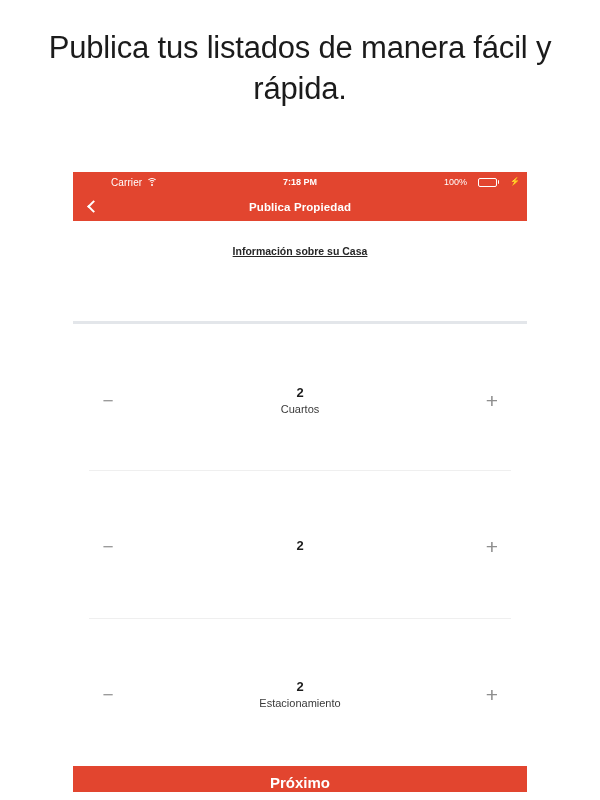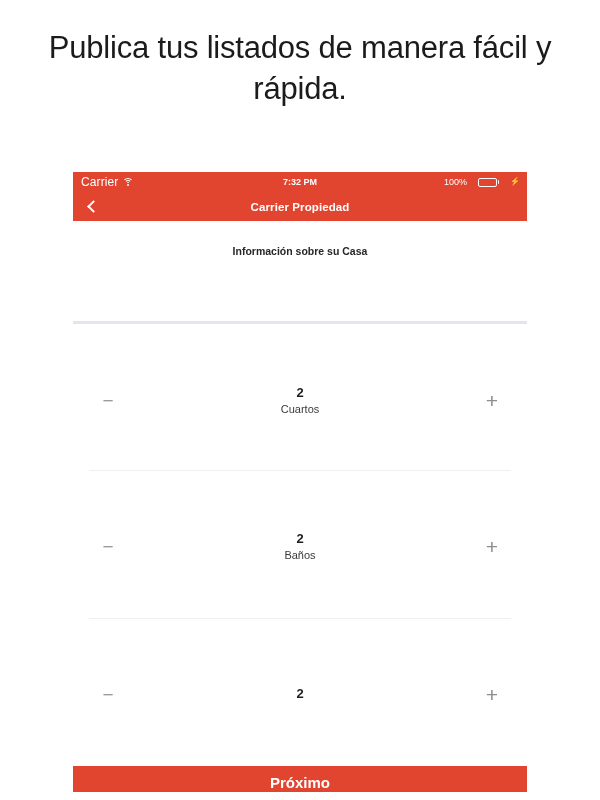--- a/index.html
+++ b/index.html
@@ -54,21 +54,21 @@
     display: flex;
     align-items: center;
   }
   .sb-left {
     position: absolute;
     left: 8px;
     display: flex;
     align-items: center;
     gap: 4px;
   }
-  .sb-carrier { font-size: 12px; letter-spacing: 0.1px; }
+  .sb-carrier { font-size: 10px; letter-spacing: 0.1px; margin-left: 30px; }
   .wifi-icon { display: inline-block; width: 11px; height: 9px; position: relative; }
   .wifi-icon span {
     position: absolute;
     left: 50%;
     border: 1.3px solid #ffffff;
     border-bottom-color: transparent;
     border-left-color: transparent;
     border-right-color: transparent;
     border-radius: 50%;
     transform: translateX(-50%);
@@ -160,20 +160,21 @@
     height: 571px;
     background: #ffffff;
   }
 
   .section-title {
     text-align: center;
     font-size: 10.5px;
     font-weight: 700;
     color: #262626;
     padding-top: 24px;
+    text-decoration: underline;
   }
 
   .divider-thick {
     position: absolute;
     left: 0; right: 0;
     top: 100px;
     height: 3px;
     background: #E3E6EA;
   }
 
@@ -256,36 +257,36 @@
     <div class="statusbar">
       <div class="sb-left">
         <span class="sb-carrier">Carrier</span>
         <span class="wifi-icon">
           <span class="w1"></span>
           <span class="w2"></span>
           <span class="w3"></span>
           <span class="wifi-dot"></span>
         </span>
       </div>
-      <div class="sb-time">7:32 PM</div>
+      <div class="sb-time">7:18 PM</div>
       <div class="sb-right">
         <span class="sb-pct">100%</span>
         <span class="battery">
           <span class="fill"></span>
           <span class="cap"></span>
         </span>
         <span class="bolt">⚡</span>
       </div>
     </div>
 
     <div class="navbar">
       <div class="back-btn">
         <span class="chevron-left"></span>
       </div>
-      <div class="nav-title">Carrier Propiedad</div>
+      <div class="nav-title">Publica Propiedad</div>
     </div>
 
     <div class="screen-body">
 
       <div class="section-title">Información sobre su Casa</div>
 
       <div class="divider-thick"></div>
 
       <div class="stepper row0">
         <div class="step-btn minus">−</div>
@@ -295,31 +296,31 @@
         </div>
         <div class="step-btn plus">+</div>
       </div>
 
       <div class="divider-thin d1"></div>
 
       <div class="stepper row1">
         <div class="step-btn minus">−</div>
         <div class="step-center">
           <div class="step-value">2</div>
-          <div class="step-label">Baños</div>
         </div>
         <div class="step-btn plus">+</div>
       </div>
 
       <div class="divider-thin d2"></div>
 
       <div class="stepper row2">
         <div class="step-btn minus">−</div>
         <div class="step-center">
           <div class="step-value">2</div>
+          <div class="step-label">Estacionamiento</div>
         </div>
         <div class="step-btn plus">+</div>
       </div>
 
       <div class="primary-btn">
         <span class="primary-btn-label">Próximo</span>
       </div>
 
     </div>
   </div>

